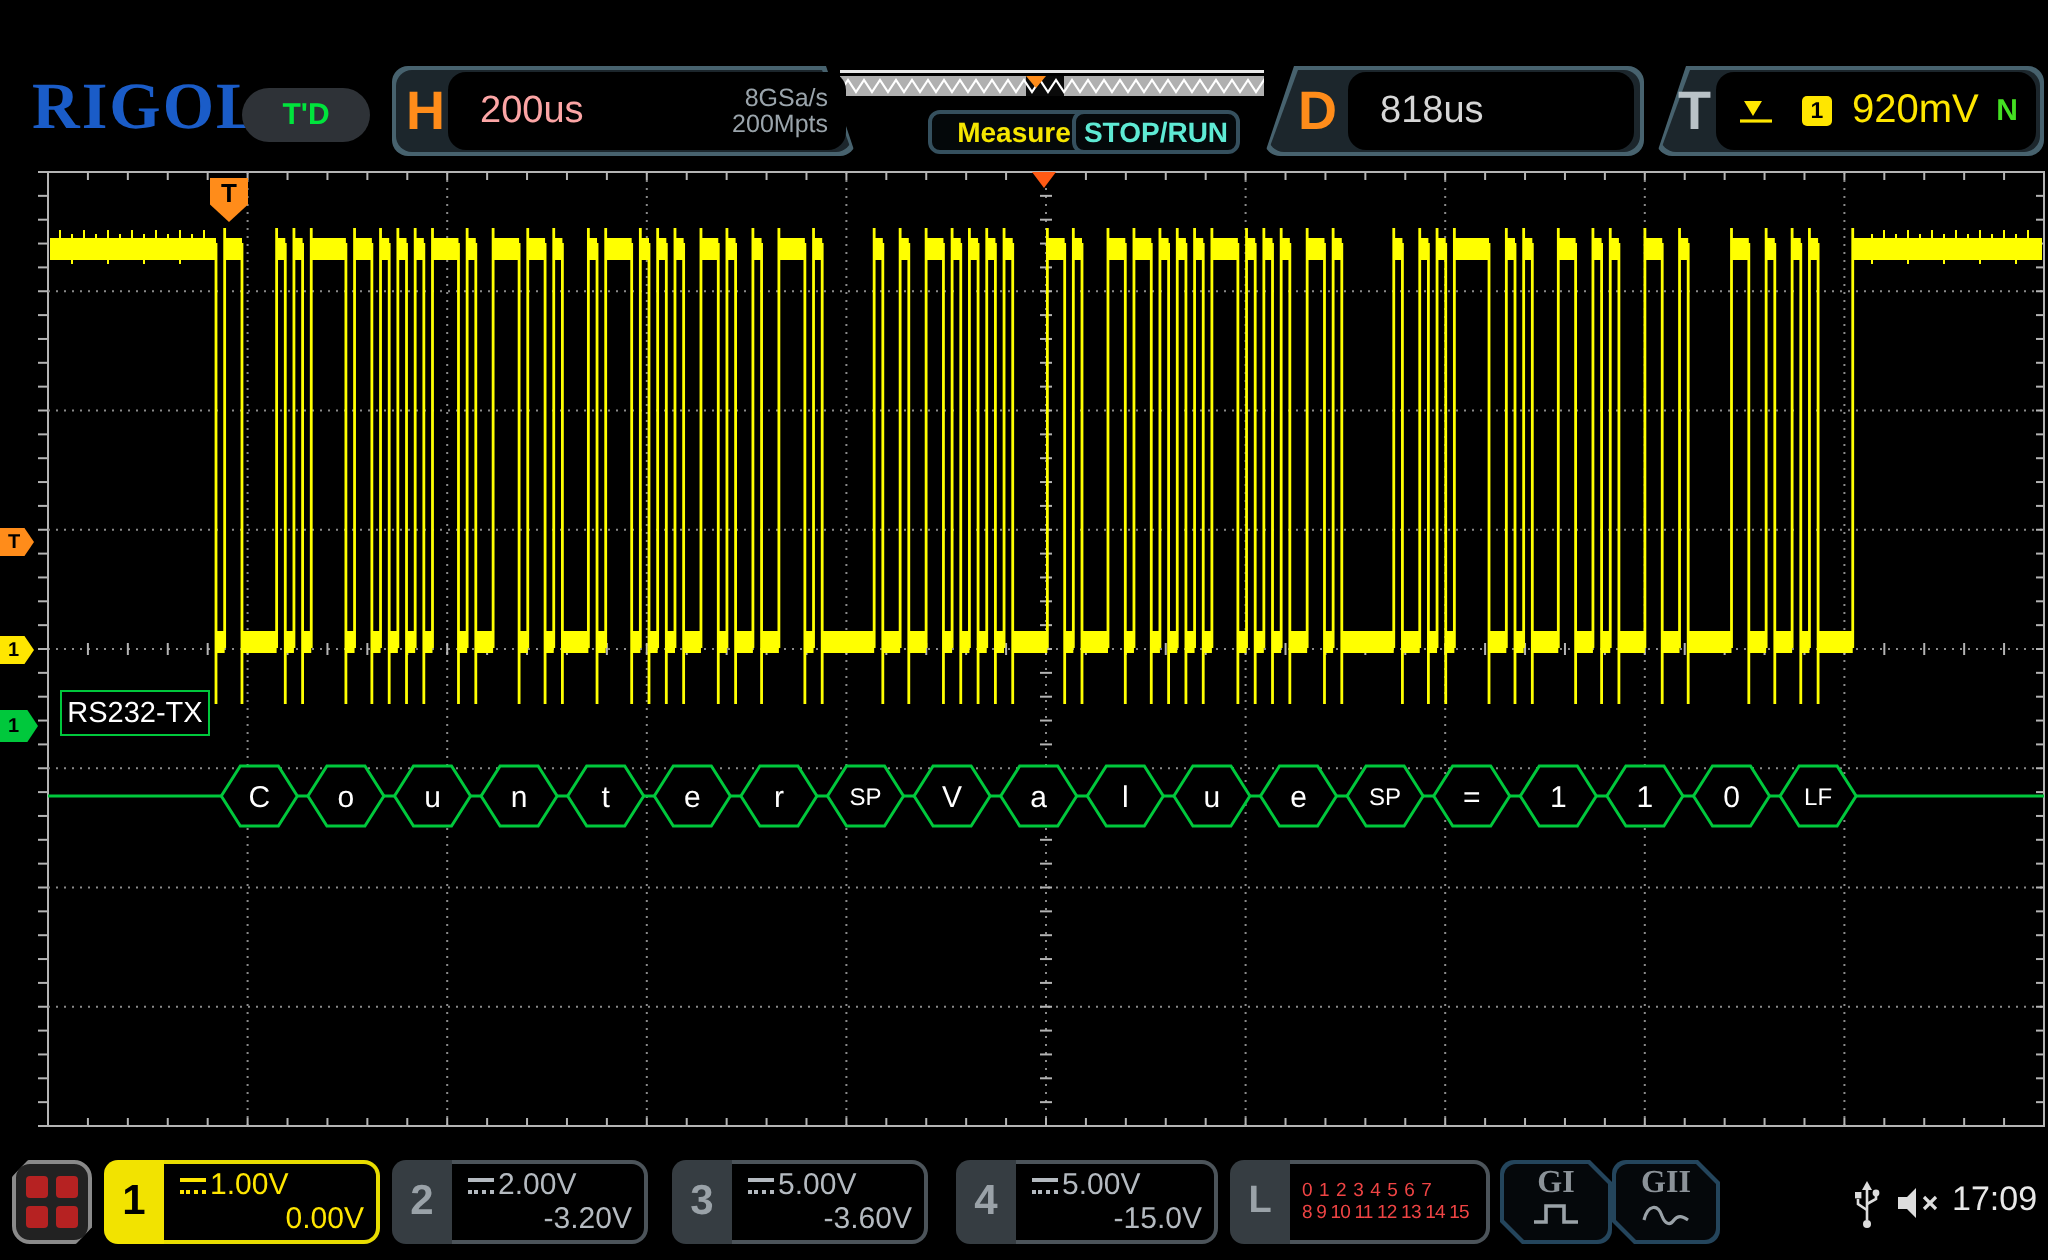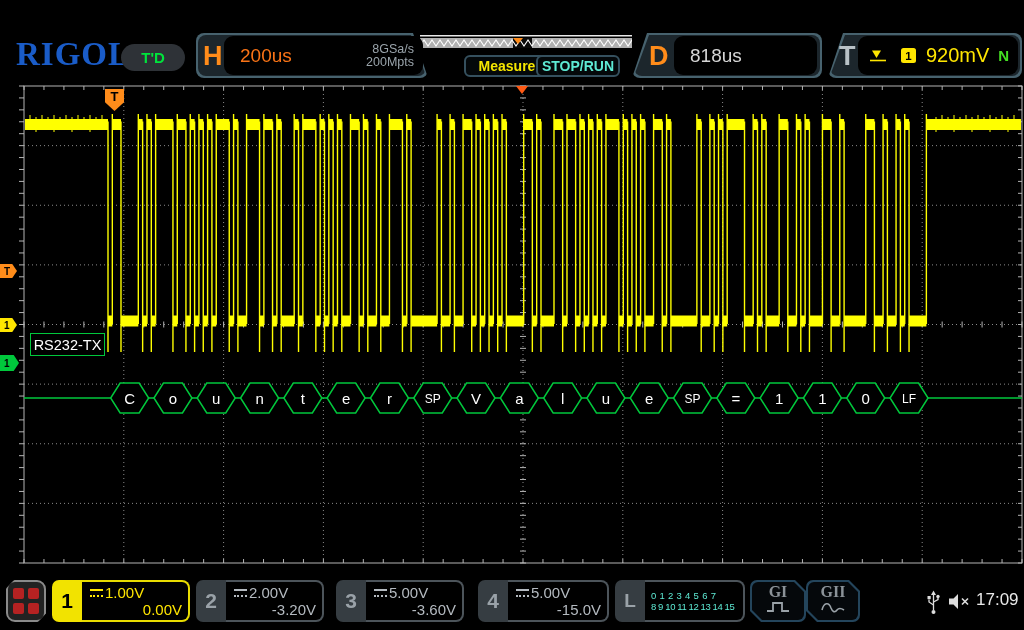--- a/index.html
+++ b/index.html
@@ -29,21 +29,21 @@
   .cham-l .bg1, .cham-l .bg2 { clip-path:polygon(15px 0, 100% 0, 100% 100%, 0 100%); }
   .boxletter { position:absolute; top:50%; transform:translateY(-50%); font-weight:bold;
                font-size:27px; z-index:2; }
   .orange { color:#ff8c1a; }
   .inner { position:absolute; top:3px; bottom:3px; background:#000; border-radius:9px;
            display:flex; align-items:center; z-index:1; }
 
   .hbox { left:196px; width:232px; }
   .hbox .boxletter { left:7px; }
   .hbox .inner { left:28px; right:5px; }
-  .tb { margin-left:16px; color:#f97316; font-size:19px; }
+  .tb { margin-left:16px; color:#fca5a5; font-size:19px; }
   .acq { margin-left:auto; margin-right:9px; text-align:right; color:#9aa4ab; font-size:12.5px; line-height:13px; }
 
   .dbox { left:632px; width:190px; }
   .dbox .boxletter { left:17px; }
   .dbox .inner { left:42px; right:5px; }
   .dval { margin-left:16px; color:#d6d6d6; font-size:19px; }
 
   .tbox { left:828px; width:194px; }
   .tbox .boxletter { left:11px; color:#b9c2c7; }
   .tbox .inner { left:30px; right:4px; }
@@ -69,21 +69,21 @@
            font-size:13px; display:flex; justify-content:center; z-index:2; }
   .delaytri { position:absolute; left:516px; top:86px; width:0; height:0; z-index:2;
               border-left:6px solid transparent; border-right:6px solid transparent;
               border-top:8px solid #ff5a14; }
   .lmark { position:absolute; left:0; width:17px; height:14px; color:#000; font-weight:bold; font-size:10px;
            display:flex; align-items:center; padding-left:4px; z-index:2;
            clip-path:polygon(0 0,72% 0,100% 50%,72% 100%,0 100%); }
   .mk-trig { top:264px; background:#ff8c1a; }
   .mk-ch1 { top:318px; background:#ffe600; }
   .mk-dec { top:355px; background:#00c83c; height:16px; width:19px; }
-  .rs232 { position:absolute; left:30px; top:333px; width:75px; height:23px; background:#000;
+  .rs232 { position:absolute; left:30px; top:345px; width:75px; height:23px; background:#000;
            border:1.5px solid #00c83c; color:#fff; font-size:14.5px; display:flex; align-items:center;
            justify-content:center; z-index:2; }
 
   
   .statusbar { position:absolute; left:0; top:578px; width:1024px; height:52px; background:#000; z-index:5; }
   .menubtn { position:absolute; left:6px; top:2px; width:40px; height:42px; background:#222;
              border:2px solid #8a8a8a; border-radius:9px;
              clip-path:polygon(20% 0,100% 0,100% 80%,80% 100%,0 100%,0 20%);
              display:flex; align-items:center; justify-content:center; cursor:pointer; }
   .menugrid { display:grid; grid-template-columns:11px 11px; grid-gap:4px; }
@@ -94,21 +94,21 @@
            justify-content:center; font-weight:bold; font-size:21px; background:#363d42; color:#9aa2a8; }
   .chbox { flex:1; height:100%; background:#000; border:2px solid #4c545a; border-radius:0 8px 8px 0;
            border-left:none; display:flex; flex-direction:column; justify-content:center;
            padding:2px 6px 2px 8px; color:#b4bac0; }
   .chgrp.active .chtab { background:#f2e300; color:#000; }
   .chgrp.active .chbox { border-color:#e8dc00; color:#ffe600; }
   .r1 { display:flex; align-items:center; gap:2px; font-size:15px; }
   .r2 { text-align:right; font-size:15px; }
   .dc { display:inline-block; width:13px; height:8px; border-top:2.5px solid currentColor;
         border-bottom:2px dotted currentColor; }
-  .logicbox { justify-content:center; padding-left:6px; color:#5eead4; }
+  .logicbox { justify-content:center; padding-left:6px; color:#ef4444; }
   .lrow { font-size:9.5px; line-height:11px; letter-spacing:0.3px; white-space:nowrap; }
   .lrow.tight { letter-spacing:-0.4px; }
 
   .genbtn { position:absolute; top:2px; width:56px; height:42px; cursor:pointer; }
   .genbtn .bg1 { position:absolute; inset:0; background:#24455c; border-radius:7px;
                  clip-path:polygon(0 0,calc(100% - 11px) 0,100% 11px,100% 100%,11px 100%,0 calc(100% - 11px)); }
   .genbtn .bg2 { position:absolute; inset:2px; background:#05080b; border-radius:6px;
                  clip-path:polygon(0 0,calc(100% - 10px) 0,100% 10px,100% 100%,10px 100%,0 calc(100% - 10px)); }
   .genbtn .lbl { position:relative; z-index:1; display:flex; flex-direction:column; align-items:center;
                  padding-top:4px; color:#8b9298; font-family:"Liberation Serif","DejaVu Serif",serif;

